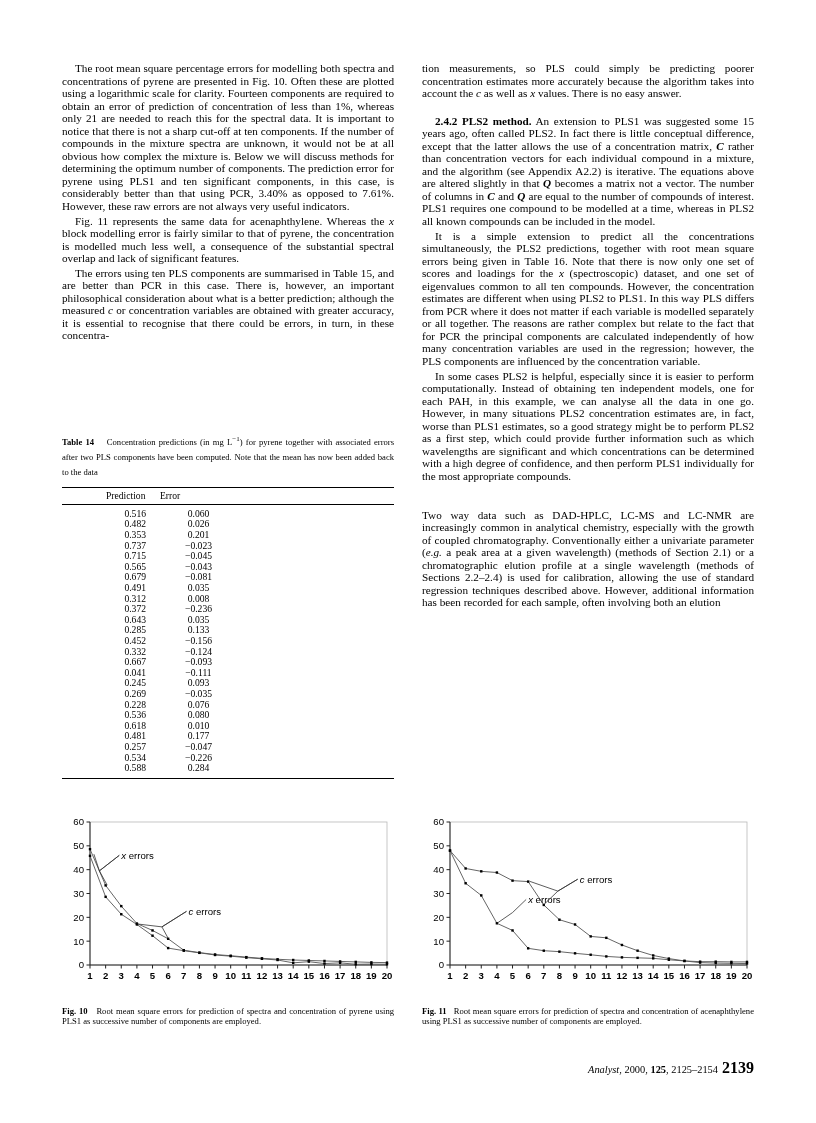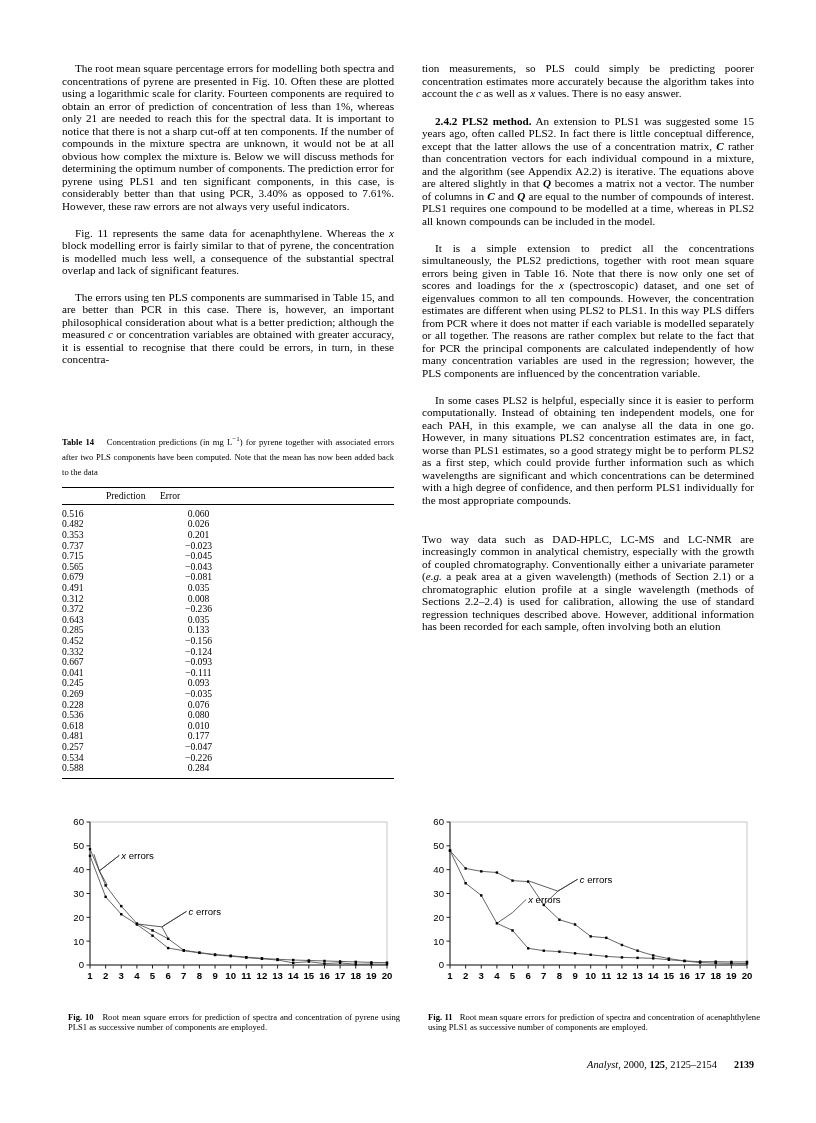--- a/index.html
+++ b/index.html
@@ -31,21 +31,21 @@
 
   p.body {
     margin: 0 0 0 0;
     font-size: 11.2px;
     line-height: 12.55px;
     text-align: justify;
     text-indent: 13px;
     hyphens: none;
   }
   p.body.noindent { text-indent: 0; }
-  p.body + p.body { margin-top: 14px; }
+  p.body + p.body { margin-top: 2px; }
 
   .it { font-style: italic; }
   .bf { font-weight: bold; }
   .bfit { font-weight: bold; font-style: italic; }
 
   .sec-head {
     font-size: 11.2px;
     line-height: 12.55px;
     font-weight: bold;
     margin: 0;
@@ -84,21 +84,21 @@
   table.data thead th.c2 { padding-left: 14px; }
   table.data thead th.c3 { width: 140px; }
   table.data tbody td {
     padding: 0;
     height: 10.6px;
     line-height: 10.6px;
     font-size: 9.6px;
   }
   table.data tbody tr:first-child td { padding-top: 4px; }
   table.data tbody tr:last-child td { padding-bottom: 4px; }
-  td.pred { width: 84px; padding-right: 0px !important; }
+  td.pred { text-align: right; width: 84px; padding-right: 0px !important; }
   td.err  { text-align: center; width: 105px; }
   td.pad  { width: 143px; }
   .tbl-bottom-rule {
     border-top: 1.6px solid #000;
     width: 332px;
     margin-top: 0px;
   }
 
   
   .fig {
@@ -111,34 +111,34 @@
   .fig-right { left: 422px; }
   .fig svg { display: block; }
 
   .fig-caption {
     position: absolute;
     width: 332px;
     top: 1006px;
     font-size: 8.6px;
     line-height: 10.4px;
     text-align: justify;
-    margin: 6px;
+    margin: 0;
   }
   .cap-left  { left: 62px; }
   .cap-right { left: 422px; }
 
   .footer {
     position: absolute;
     top: 1059px;
     left: 422px;
     width: 332px;
     text-align: right;
     font-size: 10.4px;
   }
-  .footer .pg { font-weight: bold; margin-left: 17px; font-size: 10px; }
+  .footer .pg { font-weight: bold; margin-left: 4px; font-size: 16px; }
 </style>
 </head>
 <body>
 
 <div class="page">
 
   <div class="col col-left">
     <p class="body">
       <span>The root mean square percentage errors for modelling both spectra and concentrations of pyrene are presented in Fig. 10. Often these are plotted using a logarithmic scale for clarity. Fourteen components are required to obtain an error of prediction of concentration of less than 1%, whereas only 21 are needed to reach this for the spectral data. It is important to notice that there is not a sharp cut-off at ten components. If the number of compounds in the mixture spectra are unknown, it would not be at all obvious how complex the mixture is. Below we will discuss methods for determining the optimum number of components. The prediction error for pyrene using PLS1 and ten significant components, in this case, is considerably better than that using PCR, 3.40% as opposed to 7.61%. However, these raw errors are not always very useful indicators.</span>
     </p>

